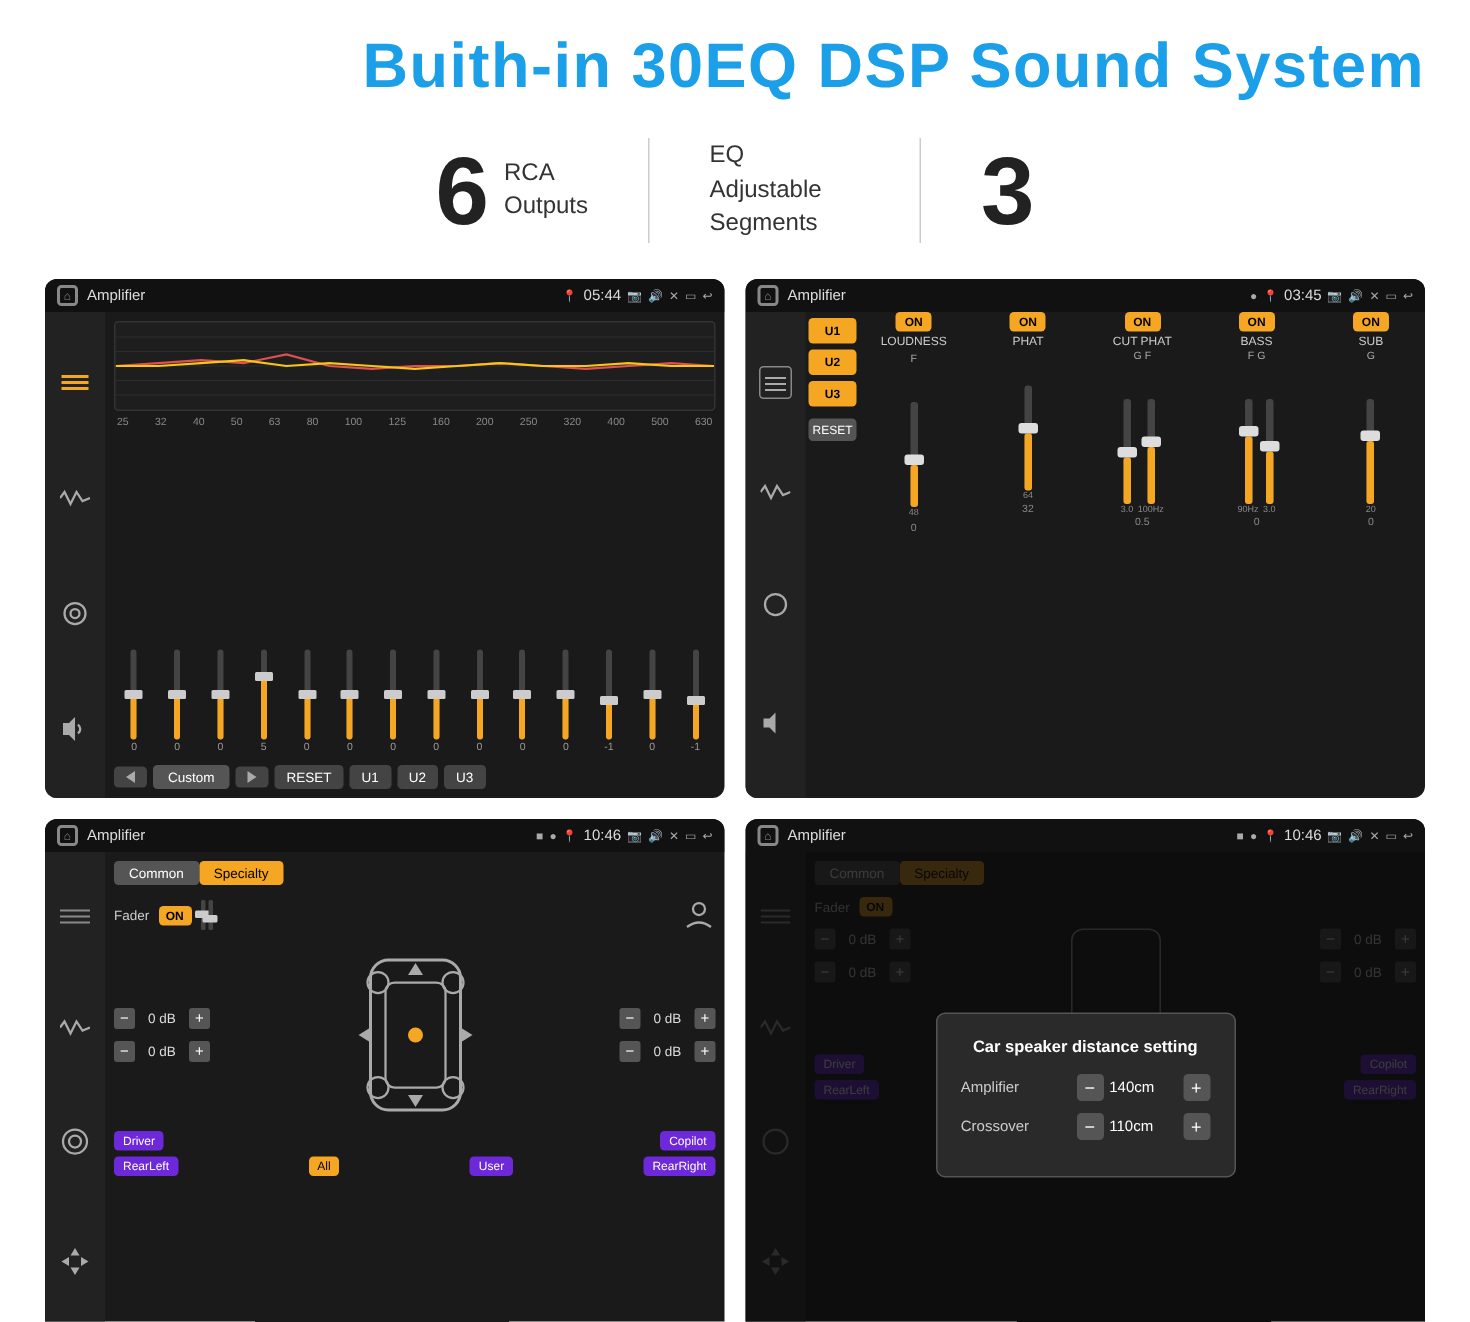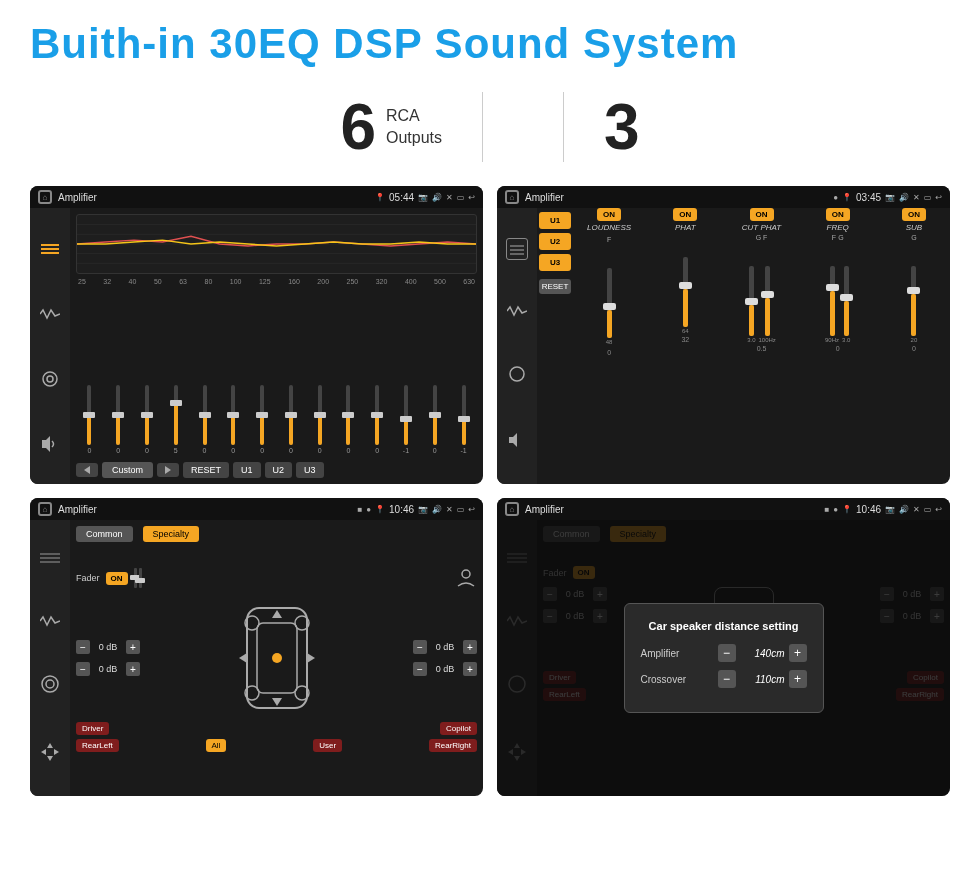--- a/index.html
+++ b/index.html
@@ -11,21 +11,21 @@
       overflow: hidden;
     }
 
     .page-container {
       width: 980px;
       padding: 20px 30px;
     }
 
     
     .main-title {
-      text-align: left;
+      text-align: right;
       font-size: 42px;
       font-weight: 900;
       color: #1a9fe8;
       margin-bottom: 24px;
       letter-spacing: 1px;
     }
 
     
     .stats-row {
       display: flex;
@@ -62,21 +62,21 @@
     .screenshots-grid {
       display: grid;
       grid-template-columns: 1fr 1fr;
       gap: 14px;
     }
 
     .screen-container {
       background: #1a1a1a;
       border-radius: 8px;
       overflow: hidden;
-      height: 298px;
+      height: 346px;
       position: relative;
     }
 
     
     .status-bar {
       background: #111;
       display: flex;
       align-items: center;
       padding: 4px 8px;
       height: 22px;
@@ -247,21 +247,20 @@
       flex-direction: column;
       align-items: center;
       gap: 2px;
       flex: 1;
     }
 
     .ch-label {
       font-size: 8px;
       color: #ccc;
       text-align: right;
-      font-style: italic;
     }
 
     .ch-toggle {
       background: #f5a623;
       border-radius: 3px;
       padding: 2px 6px;
       font-size: 8px;
       color: #000;
       font-weight: bold;
     }
@@ -272,22 +271,22 @@
       height: calc(100% - 22px);
     }
 
     .fader-main {
       flex: 1;
       padding: 6px;
     }
 
     .tab-row {
       display: flex;
-      gap: 10px;
-      margin-bottom: 24px;
+      gap: 0;
+      margin-bottom: 8px;
     }
 
     .tab-btn {
       padding: 3px 10px;
       border-radius: 3px;
       font-size: 9px;
       color: #fff;
       background: #555;
     }
     .tab-btn-active {
@@ -335,21 +334,21 @@
 
     .bottom-labels {
       display: flex;
       justify-content: space-between;
       margin-top: 4px;
       font-size: 8px;
       color: #ccc;
     }
 
     .bottom-label-btn {
-      background: #7f1d1d;
+      background: #6d28d9;
       border-radius: 3px;
       padding: 2px 6px;
       font-size: 8px;
       color: #fff;
     }
     .bottom-label-btn-active {
       background: #f5a623;
       color: #000;
     }
 
@@ -413,22 +412,21 @@
       align-items: center;
       justify-content: center;
       font-size: 12px;
       color: #fff;
     }
 
     .dialog-value {
       font-size: 10px;
       color: #fff;
       min-width: 45px;
-      text-align: right;
-      font-style: italic;
+      text-align: left;
     }
 
     .dialog-confirm {
       background: #f5a623;
       border-radius: 4px;
       padding: 5px 20px;
       font-size: 11px;
       color: #000;
       font-weight: bold;
       text-align: center;
@@ -528,20 +526,21 @@
 
   <h1 class="main-title">Buith-in 30EQ DSP Sound System</h1>
 
   <div class="stats-row">
     <div class="stat-item">
       <span class="stat-number">6</span>
       <span class="stat-text">RCA<br>Outputs</span>
     </div>
     <div class="stat-divider"></div>
     <div class="stat-item">
+      <span class="stat-text">EQ Adjustable<br>Segments</span>
     </div>
     <div class="stat-divider"></div>
     <div class="stat-item">
       <span class="stat-number">3</span>
     </div>
   </div>
 
   <div class="screenshots-grid">
 
     <div class="screen-container">
@@ -842,21 +841,21 @@
                   <div class="vslider-fill" style="height:55%;"></div>
                   <div class="vslider-knob" style="bottom:55%;"></div>
                 </div>
                 <span class="vslider-label">100Hz</span>
               </div>
             </div>
             <div style="font-size:7px;color:#888;">0.5</div>
           </div>
           <div class="crossover-channel">
             <div class="ch-toggle">ON</div>
-            <div class="ch-label">FREQ</div>
+            <div class="ch-label">BASS</div>
             <div style="display:flex;gap:2px;">
               <span style="font-size:7px;color:#aaa;">F</span>
               <span style="font-size:7px;color:#aaa;">G</span>
             </div>
             <div class="vslider-group">
               <div class="vslider">
                 <div class="vslider-track">
                   <div class="vslider-fill" style="height:65%;"></div>
                   <div class="vslider-knob" style="bottom:65%;"></div>
                 </div>

